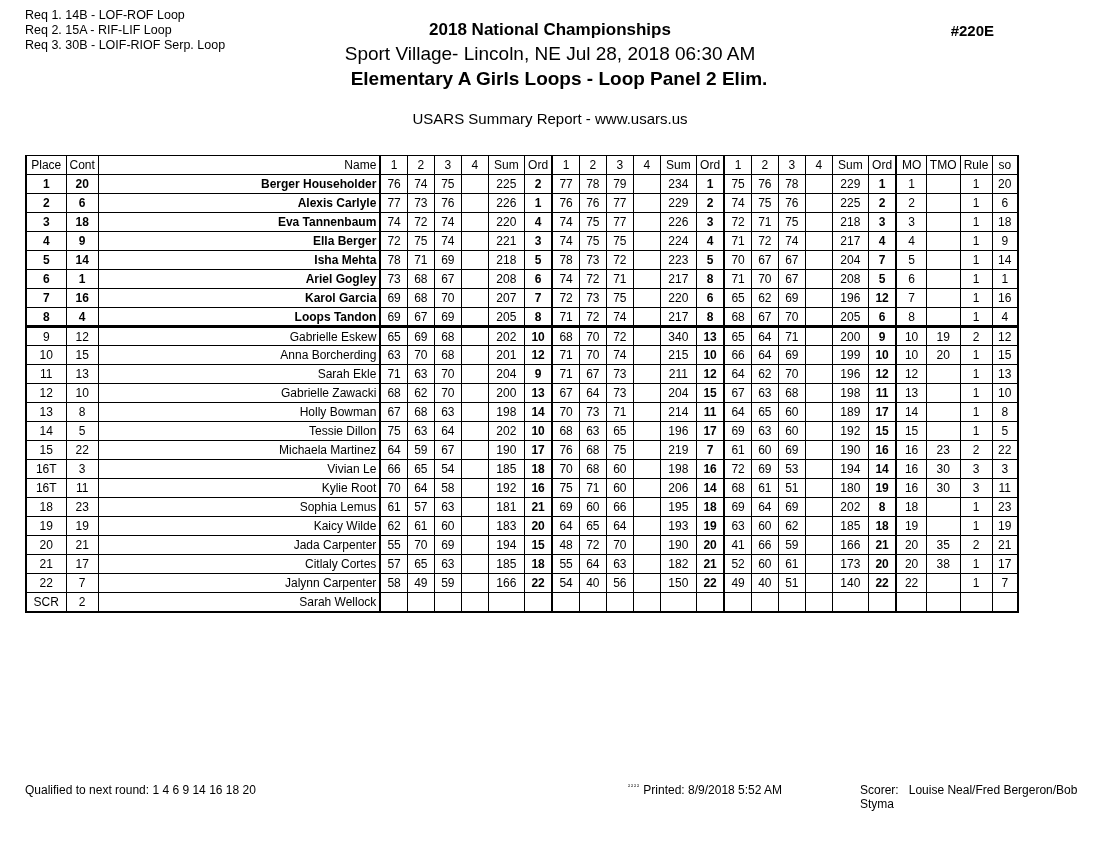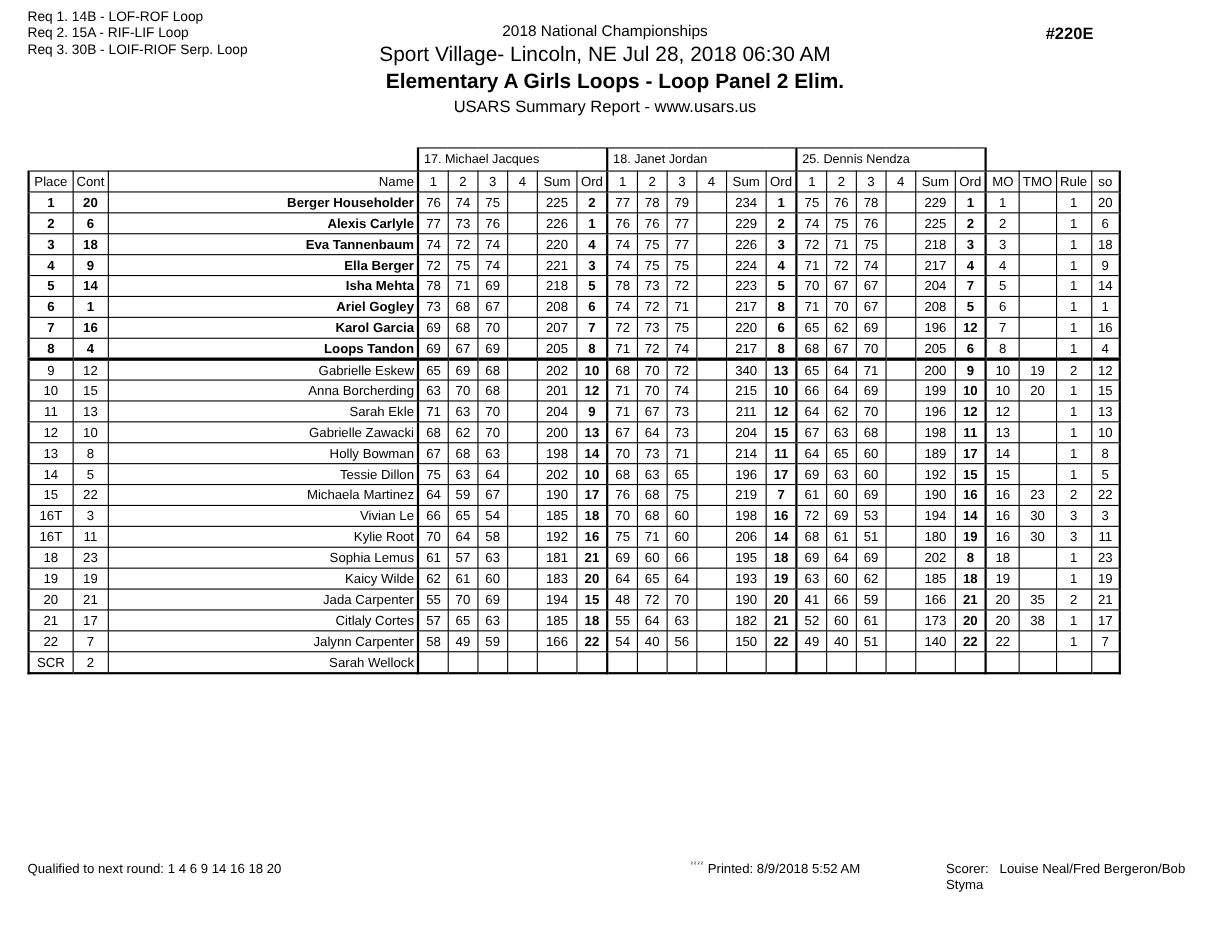--- a/index.html
+++ b/index.html
@@ -4,24 +4,24 @@
 <style>
   * { box-sizing: border-box; }
   html, body { margin: 0; padding: 0; background: #ffffff; }
   body { font-family: "Liberation Sans", sans-serif; color: #000; }
   .page { position: relative; width: 1100px; height: 850px; background: #fff; overflow: hidden; }
 
   .req-block { position: absolute; left: 25px; top: 8px; font-size: 12.5px; line-height: 15px; }
   .doc-number { position: absolute; right: 106px; top: 22px; font-size: 15px; font-weight: bold; }
 
   .titles { text-align: center; padding-top: 20px; }
-  .t1 { font-size: 14px; font-weight: normal; }
+  .t1 { font-size: 17px; font-weight: bold; }
   .t2 { font-size: 19px; margin-top: 3px; }
   .t3 { font-size: 19px; font-weight: bold; margin-top: 3px; padding-left: 18px; }
-  .t4 { font-size: 15px; margin-top: 3px; }
+  .t4 { font-size: 15px; margin-top: 20px; }
 
   table.results { border-collapse: collapse; table-layout: fixed; margin: 28px 0 0 25px; font-size: 12px; }
   .results td, .results th {
     border: 1px solid #000;
     padding: 0 3px;
     height: 19px;
     text-align: center;
     font-weight: normal;
     overflow: hidden;
     white-space: nowrap;
@@ -85,27 +85,20 @@
         <col style="width:27px">
         <col style="width:27px">
         <col style="width:36px">
         <col style="width:28px">
       <col style="width:30px">
         <col style="width:32px">
         <col style="width:32px">
         <col style="width:26px">
     </colgroup>
     <thead>
-        <tr>
-          <td class="nob" colspan="3"></td>
-          <td class="judge br2 bl2" colspan="6">17.  Michael Jacques</td>
-          <td class="judge br2" colspan="6">18.  Janet Jordan</td>
-          <td class="judge br2" colspan="6">25.  Dennis Nendza</td>
-          <td class="nob" colspan="4"></td>
-        </tr>
         <tr>
           <th class="bl2">Place</th>
           <th class="">Cont</th>
           <th class="name br2">Name</th>
           <th class="">1</th>
           <th class="">2</th>
           <th class="">3</th>
           <th class="">4</th>
           <th class="">Sum</th>
           <th class="br2">Ord</th>

